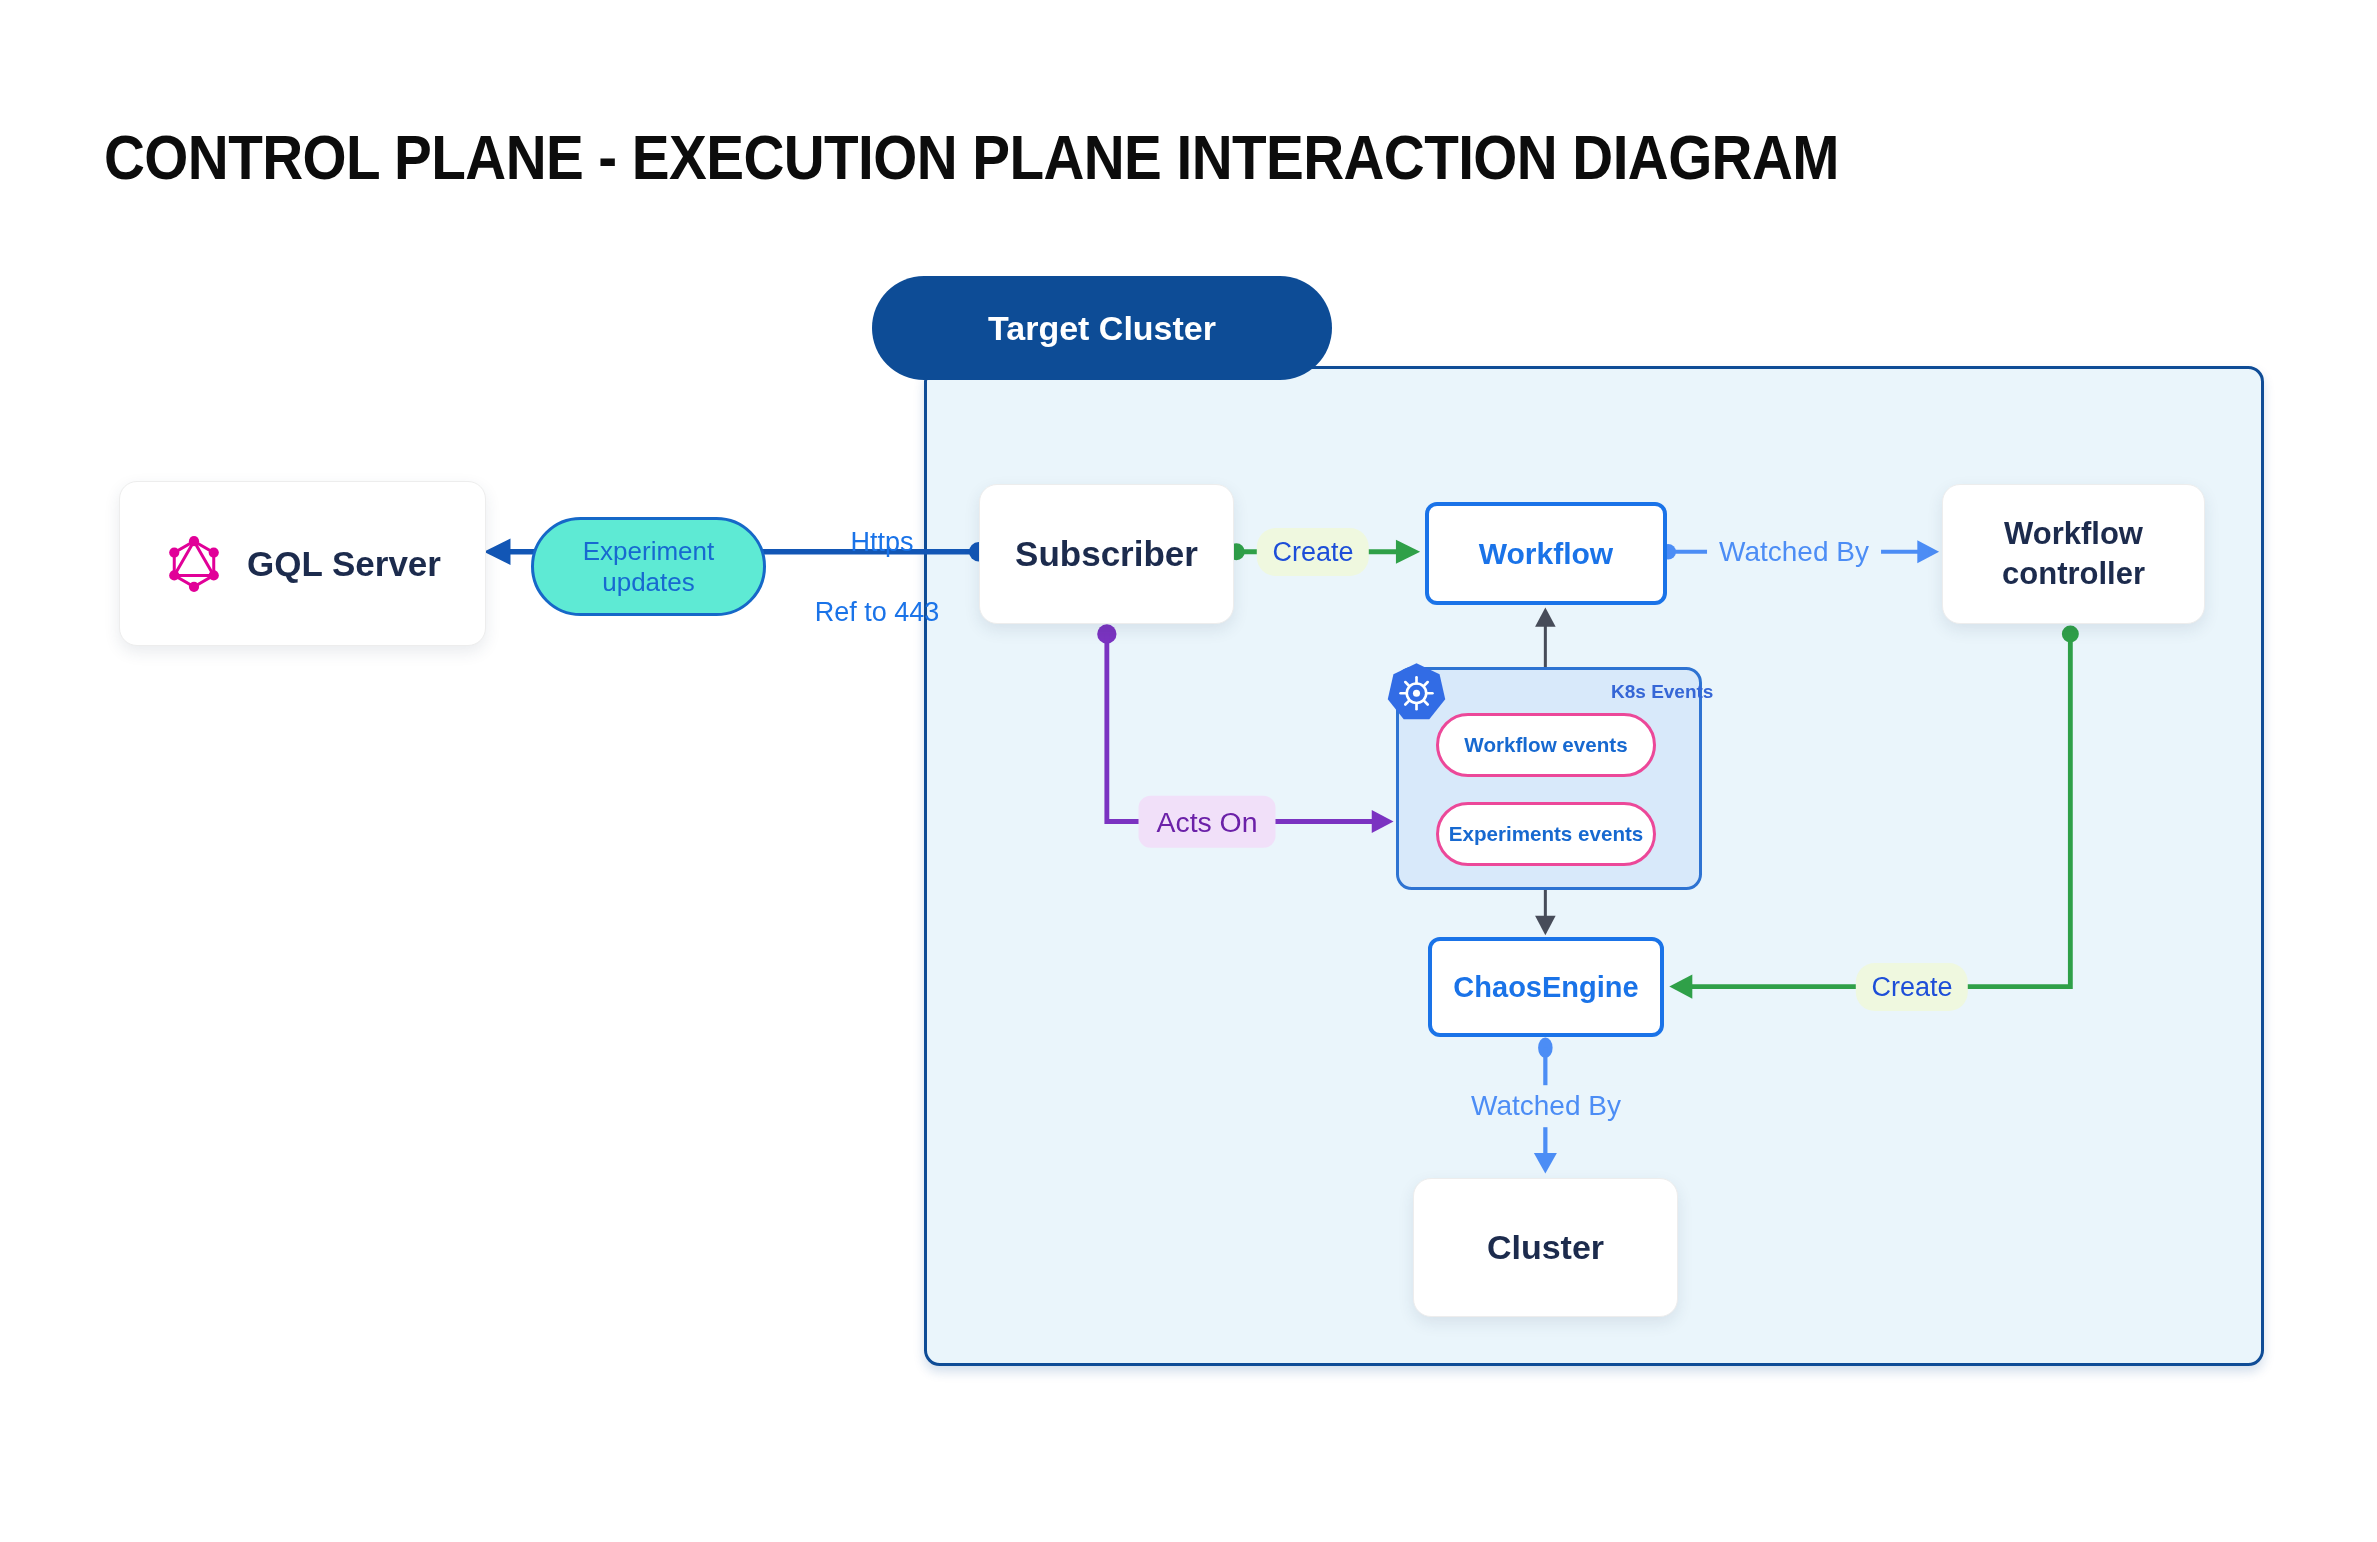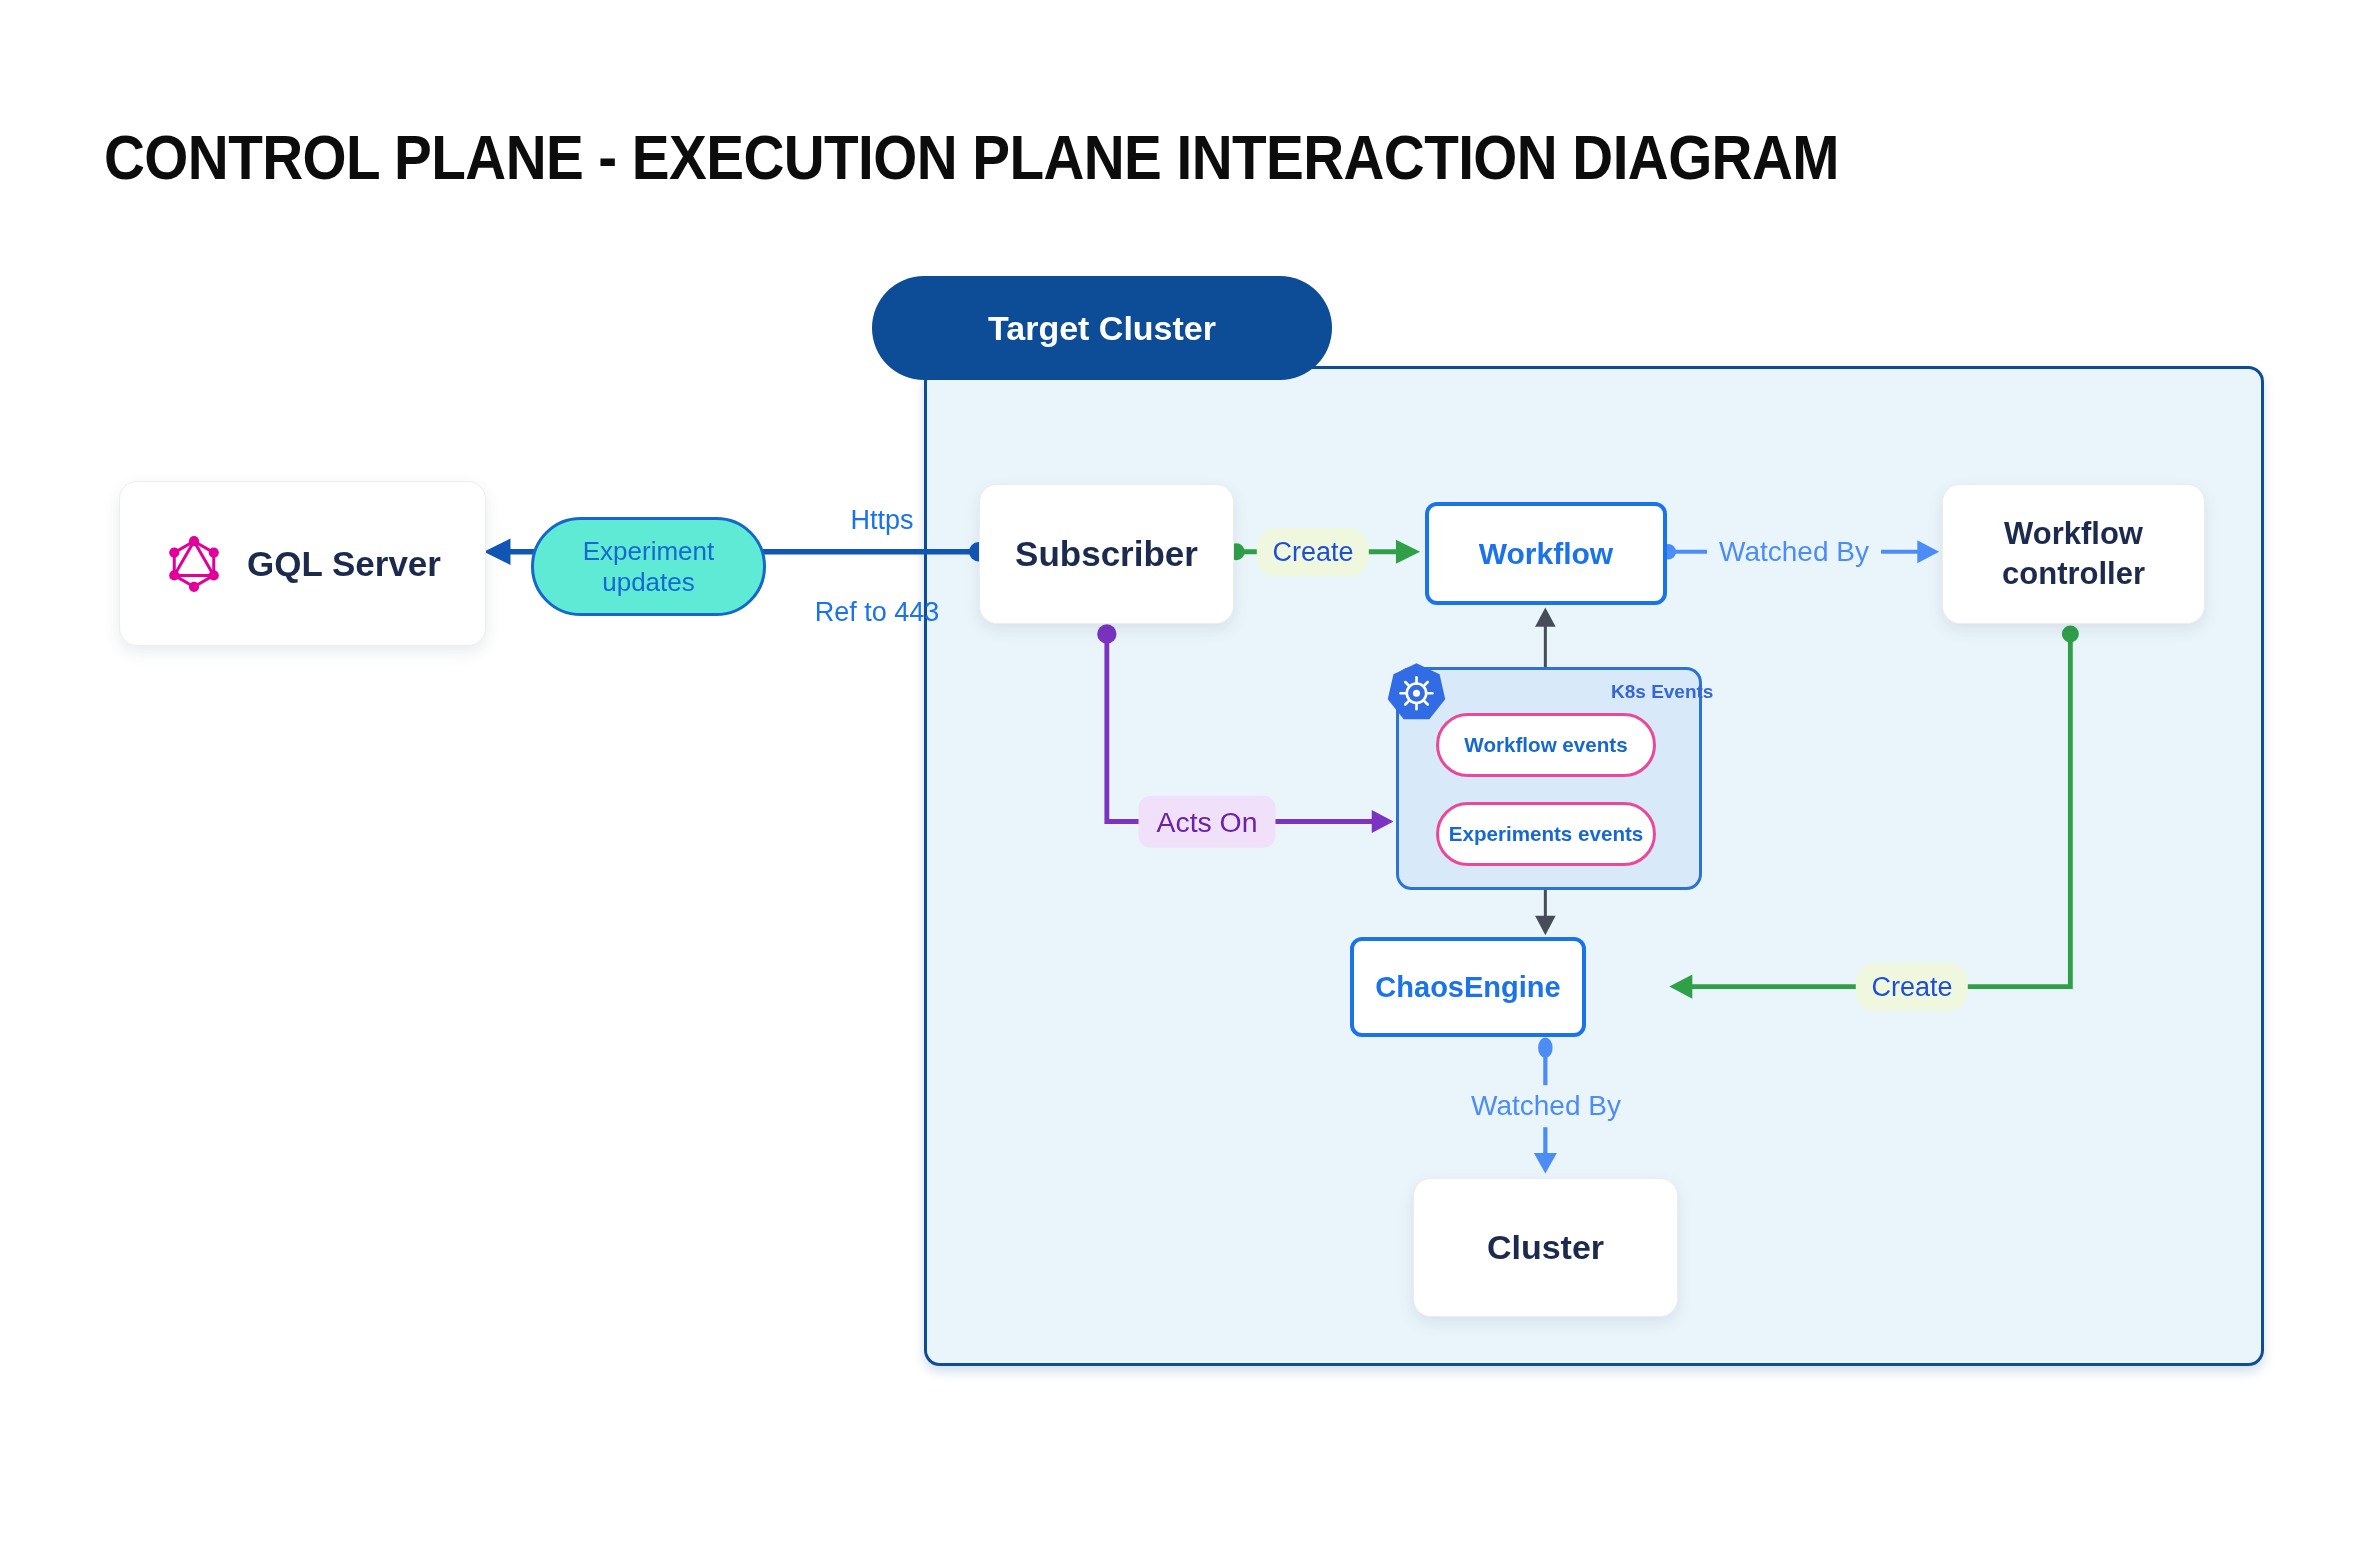--- a/index.html
+++ b/index.html
@@ -36,21 +36,21 @@
   .bluebox{
     background:#ffffff;border:4.2px solid #1a73e8;border-radius:12px;
     display:flex;align-items:center;justify-content:center;box-sizing:border-box;
     z-index:3;color:#1a73e8;font-weight:700;
   }
   .gql-card{left:119px;top:481px;width:367px;height:165px;font-size:35px;gap:23px;}
   .subscriber-card{left:979px;top:484px;width:255px;height:140px;font-size:35px;}
   .controller-card{left:1942px;top:484px;width:263px;height:140px;font-size:31px;line-height:1.3;}
   .operator-card{left:1413px;top:1178px;width:265px;height:139px;font-size:34px;}
   .workflow-box{left:1425px;top:502px;width:242px;height:103px;font-size:30px;}
-  .chaos-box{left:1350px;top:937px;width:236px;height:100px;font-size:29px;}
+  .chaos-box{left:1428px;top:937px;width:236px;height:100px;font-size:29px;}
   
   .exp-pill{
     left:531px;top:517px;width:235px;height:99px;background:#5eead4;
     border:3.6px solid #1668c8;border-radius:51px;box-sizing:border-box;
     display:flex;flex-direction:column;align-items:center;justify-content:center;
     color:#1769d0;font-size:26px;font-weight:500;line-height:1.18;z-index:3;
   }
   
   .k8s-box{
     left:1396px;top:667px;width:306px;height:223px;background:#d8e9fa;
@@ -65,21 +65,21 @@
     border-radius:34px;box-sizing:border-box;display:flex;align-items:center;
     justify-content:center;color:#1769d0;font-size:20.6px;font-weight:600;z-index:3;
   }
   .pill-workflow-events{left:1436px;top:713px;}
   .pill-experiments-events{left:1436px;top:802px;}
   
   .edge-label{
     transform:translate(-50%,-50%);white-space:nowrap;z-index:3;
     font-weight:500;text-align:center;
   }
-  .lbl-https{left:882px;top:520px;font-size:27px;color:#1a73e8;}
+  .lbl-https{left:882px;top:542px;font-size:27px;color:#1a73e8;}
   .lbl-ref443{left:877px;top:612px;font-size:27px;color:#1a73e8;}
   .lbl-create{
     font-size:27px;color:#1d4ed8;background:#eff8df;border-radius:19px;
     padding:8.5px 15.7px;
   }
   .lbl-create-top{left:1313px;top:552px;}
   .lbl-create-bottom{left:1912px;top:987px;}
   .lbl-watched{font-size:28px;color:#4c8df5;background:#eaf5fb;padding:4.8px 12px;}
   .lbl-watched-top{left:1794px;top:552px;}
   .lbl-watched-bottom{left:1546px;top:1106px;}

